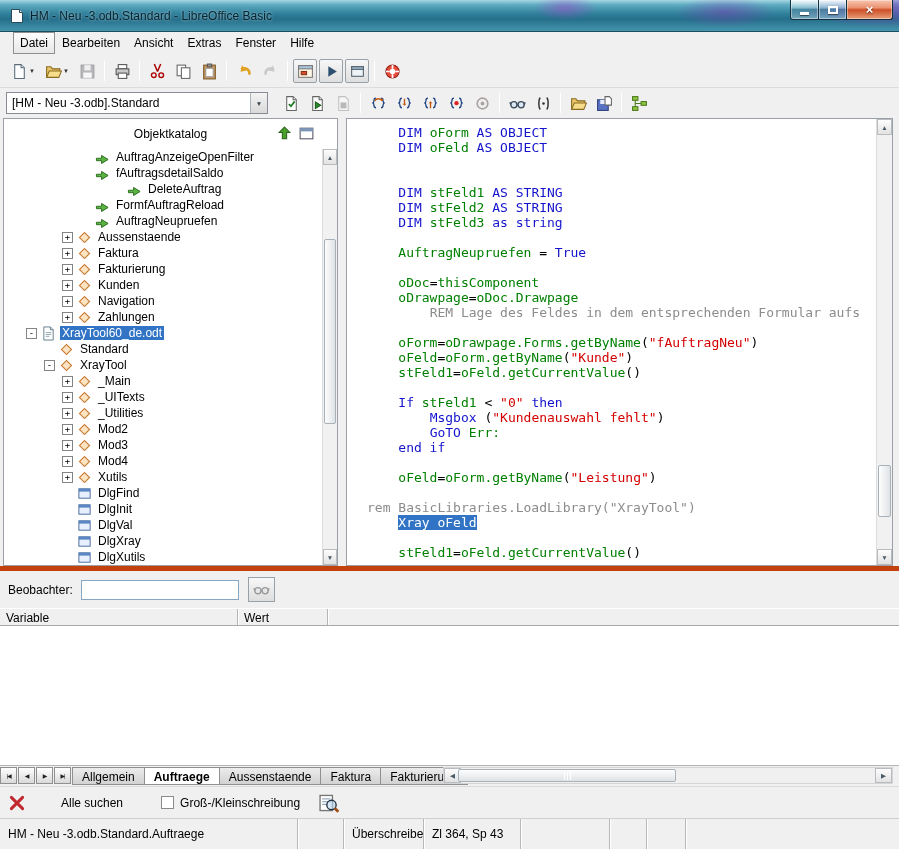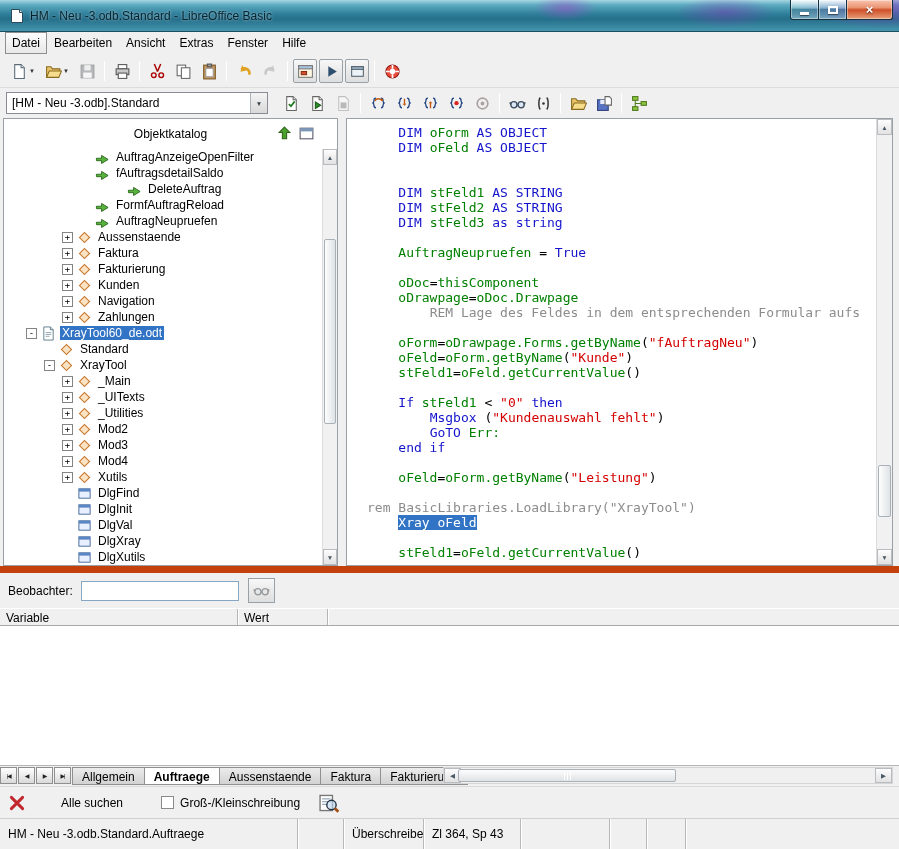--- a/index.html
+++ b/index.html
@@ -29,21 +29,21 @@
     box-shadow:inset 0 0 0 1px rgba(255,255,255,.4);}
   .cap-min,.cap-max{width:29px;}
   .cap-min{border-bottom-left-radius:3px;}
   .cap-close{width:47px;border-bottom-right-radius:3px;
     background:linear-gradient(180deg,#f8c5b0,#ea9372 40%,#ce4f28 52%,#e89f78);}
   .glyph-min{width:9px;height:3px;background:#fff;margin-top:7px;box-shadow:0 1px 1px rgba(0,0,0,.55);}
   .glyph-max{width:10px;height:8px;border:2px solid #fff;box-shadow:0 1px 1px rgba(0,0,0,.45);}
   .glyph-close{color:#fff;font-weight:bold;font-size:13px;line-height:1;text-shadow:0 1px 2px rgba(0,0,0,.6);}
 
   
-  .menubar{position:absolute;left:0;top:32px;width:835px;height:23px;background:#f0f0f0;padding-left:5px;}
+  .menubar{position:absolute;left:0;top:32px;width:835px;height:23px;background:#f0f0f0;padding-left:13px;}
   .menu-item{display:inline-block;padding:4px 7px;cursor:default;}
   .menu-item.active{border:1px solid #8f8f8f;background:linear-gradient(#fdfdfd,#e8e8e8);padding:3px 6px;}
 
   .toolbar{position:absolute;left:0;width:899px;background:#f0f0f0;display:flex;align-items:center;padding-left:6px;}
   #toolbar1{top:55px;height:33px;border-bottom:1px solid #dcdcdc;}
   #toolbar2{top:88px;height:30px;}
   .tb-btn{width:24px;height:24px;display:inline-flex;align-items:center;justify-content:center;
     border:1px solid transparent;border-radius:2px;margin:0 1px;position:relative;}
   .tb-btn.wide{width:32px;}
   .tb-btn.framed{border-color:#98a0a8;background:linear-gradient(#f7f7f7,#dedede);}
@@ -93,21 +93,21 @@
   .code-line{height:15px;white-space:pre;}
   .tok-pln{color:#000;}
   .tok-kw{color:var(--keyword);}
   .tok-id{color:var(--identifier);}
   .tok-str{color:var(--string);}
   .tok-com{color:var(--comment);}
   .tok-sel{background:var(--selection);color:#fff;}
 
   
   .watchbar{position:absolute;left:0;top:566px;width:899px;height:42px;background:#f0f0f0;
-    border-top:7px solid #c2410c;display:flex;align-items:center;padding-left:8px;}
+    border-top:5px solid #c2410c;display:flex;align-items:center;padding-left:8px;}
   .watch-label{margin-right:8px;}
   .watch-input{width:158px;height:20px;border:1px solid #86a7c4;background:#fff;
     font-family:"Liberation Sans",sans-serif;font-size:12px;padding:0 4px;}
   .watch-btn{width:27px;height:25px;margin-left:9px;display:flex;align-items:center;justify-content:center;
     border:1px solid #98a0a8;background:linear-gradient(#f7f7f7,#dedede);}
   .watch-btn .ico{width:17px;height:17px;opacity:.5;filter:grayscale(.8);}
 
   .calls-header{position:absolute;left:0;top:608px;width:899px;height:18px;background:#f0f0f0;
     border-top:1px solid #fff;border-bottom:1px solid #a8a8a8;display:flex;}
   .calls-col{padding:2px 0 0 6px;border-right:1px solid #b5b5b5;box-shadow:1px 0 0 #fff;height:100%;}

